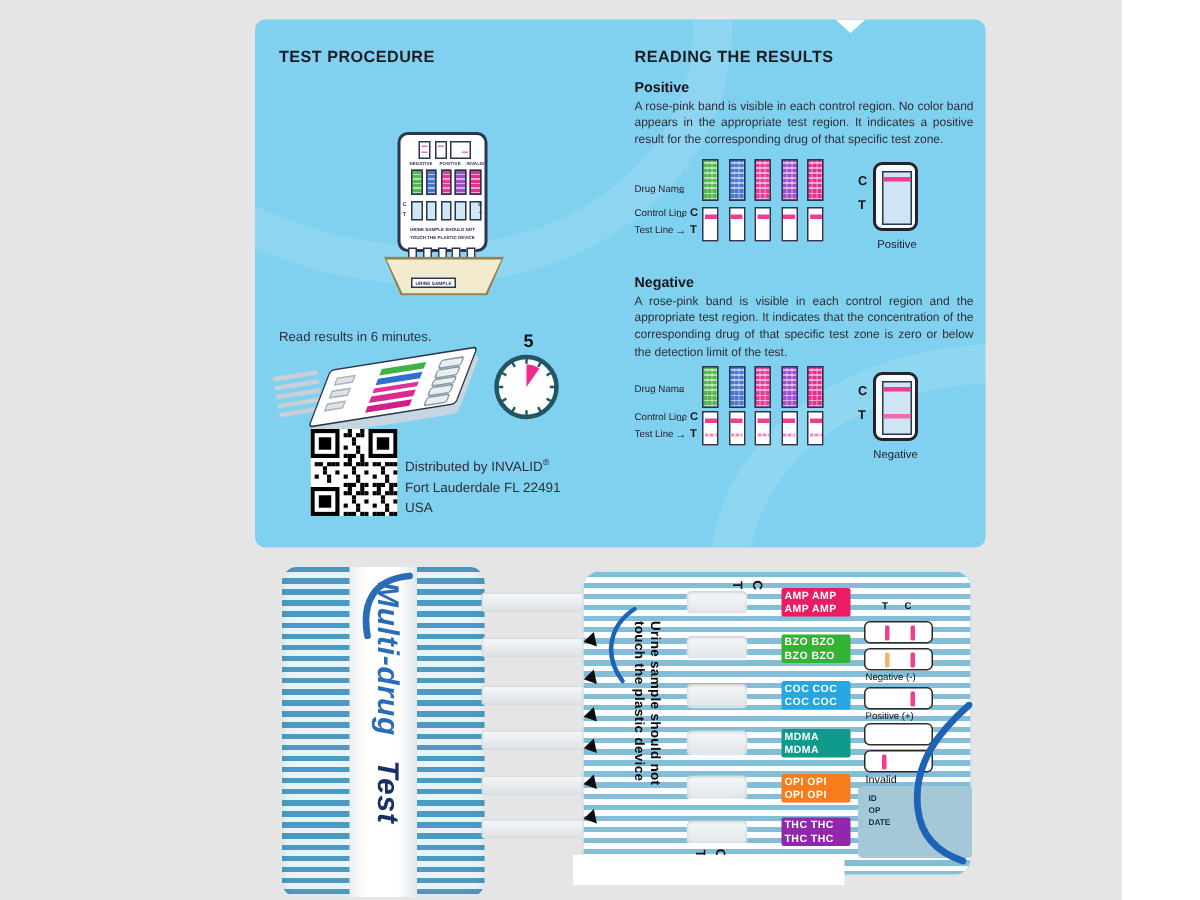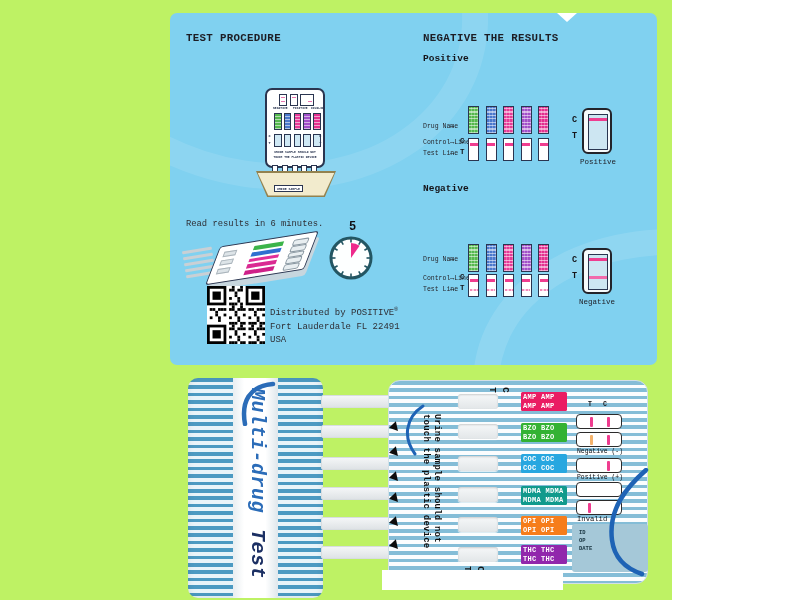--- a/index.html
+++ b/index.html
@@ -1,17 +1,17 @@
 <!DOCTYPE html>
 <html><head>
 <meta charset="utf-8">
 <style>
   html,body{margin:0;padding:0;background:#fff;}
-  #page{position:relative;width:672px;height:600px;background:#bef264;overflow:hidden;
-        font-family:Liberation Mono, monospace;color:#222;}
+  #page{position:relative;width:748px;height:600px;background:#e5e5e5;overflow:hidden;
+        font-family:Liberation Sans, sans-serif;color:#222;}
   .a{position:absolute;}
 
   
   #leaflet{left:170px;top:13px;width:487px;height:352px;background:#80d1f0;border-radius:7px;overflow:hidden;}
   .notch{left:387px;top:0;width:0;height:0;border-left:10px solid transparent;border-right:10px solid transparent;border-top:9px solid #ffffff;}
   .deco{border-radius:50%;border:26px solid rgba(255,255,255,.10);}
   .d1{left:-150px;top:-210px;width:420px;height:330px;transform:rotate(18deg);}
   .d2{left:300px;top:220px;width:420px;height:300px;border-color:rgba(255,255,255,.12);transform:rotate(14deg);}
 
   .h3{font-size:10.8px;font-weight:bold;color:#1d1d24;letter-spacing:.3px;}
@@ -304,28 +304,29 @@
         <rect x="4.761904761904762" y="4.761904761904762" width="23.80952380952381" height="23.80952380952381" fill="#fff"></rect>
         <rect x="9.523809523809524" y="9.523809523809524" width="14.285714285714285" height="14.285714285714285" fill="#000"></rect>
         <rect x="66.66666666666667" y="0" width="33.333333333333336" height="33.333333333333336" fill="#000"></rect>
         <rect x="71.42857142857143" y="4.761904761904762" width="23.80952380952381" height="23.80952380952381" fill="#fff"></rect>
         <rect x="76.19047619047619" y="9.523809523809524" width="14.285714285714285" height="14.285714285714285" fill="#000"></rect>
         <rect x="0" y="66.66666666666667" width="33.333333333333336" height="33.333333333333336" fill="#000"></rect>
         <rect x="4.761904761904762" y="71.42857142857143" width="23.80952380952381" height="23.80952380952381" fill="#fff"></rect>
         <rect x="9.523809523809524" y="76.19047619047619" width="14.285714285714285" height="14.285714285714285" fill="#000"></rect>
       </svg>
     <div class="a dist" style="left:100px;top:290px">
-      <div><span>Distributed by POSITIVE</span><sup>®</sup></div>
+      <div><span>Distributed by INVALID</span><sup>®</sup></div>
       <div>Fort Lauderdale FL 22491</div>
       <div>USA</div>
     </div>
 
-    <div class="a h3" style="left:253px;top:19px">NEGATIVE THE RESULTS</div>
+    <div class="a h3" style="left:253px;top:19px">READING THE RESULTS</div>
 
     <div class="a sub" style="left:253px;top:40px">Positive</div>
+    <div class="a jbody" style="left:253px;top:52px;width:226px">A rose-pink band is visible in each control region. No color band appears in the appropriate test region. It indicates a positive result for the corresponding drug of that specific test zone.</div>
 
     <span class="lrow" style="left:253px;top:110px">Drug Name</span>
     <span class="arr" style="left:280px;top:109px">→</span>
     <span class="lrow" style="left:253px;top:126px">Control Line</span>
     <span class="arr" style="left:280px;top:125px">→</span>
     <span class="ctl" style="left:290px;top:124px">C</span>
     <span class="lrow" style="left:253px;top:137px">Test Line</span>
     <span class="arr" style="left:280px;top:136px">→</span>
     <span class="ctl" style="left:290px;top:135px">T</span>
     <i class="mstrip" style="left: 298px; top: 93px; background-color: rgb(85, 184, 78);"></i>
@@ -339,20 +340,21 @@
     <i class="rstrip" style="left:350.5px;top:125px"></i>
     <i class="rstrip" style="left:368px;top:125px"></i>
     <span class="dct" style="left:402px;top:102px">C</span>
     <span class="dct" style="left:402px;top:118px">T</span>
     <div class="ddev" style="left:412px;top:95px">
         <div class="ddev-win"></div>
       </div>
     <div class="dcap" style="left:403px;top:145px">Positive</div>
 
     <div class="a sub" style="left:253px;top:170px">Negative</div>
+    <div class="a jbody" style="left:253px;top:182px;width:226px">A rose-pink band is visible in each control region and the appropriate test region. It indicates that the concentration of the corresponding drug of that specific test zone is zero or below the detection limit of the test.</div>
 
     <span class="lrow" style="left:253px;top:243px">Drug Name</span>
     <span class="arr" style="left:280px;top:242px">→</span>
     <span class="lrow" style="left:253px;top:262px">Control Line</span>
     <span class="arr" style="left:280px;top:261px">→</span>
     <span class="ctl" style="left:290px;top:260px">C</span>
     <span class="lrow" style="left:253px;top:273px">Test Line</span>
     <span class="arr" style="left:280px;top:272px">→</span>
     <span class="ctl" style="left:290px;top:271px">T</span>
     <i class="mstrip" style="left: 298px; top: 231px; background-color: rgb(85, 184, 78);"></i>

